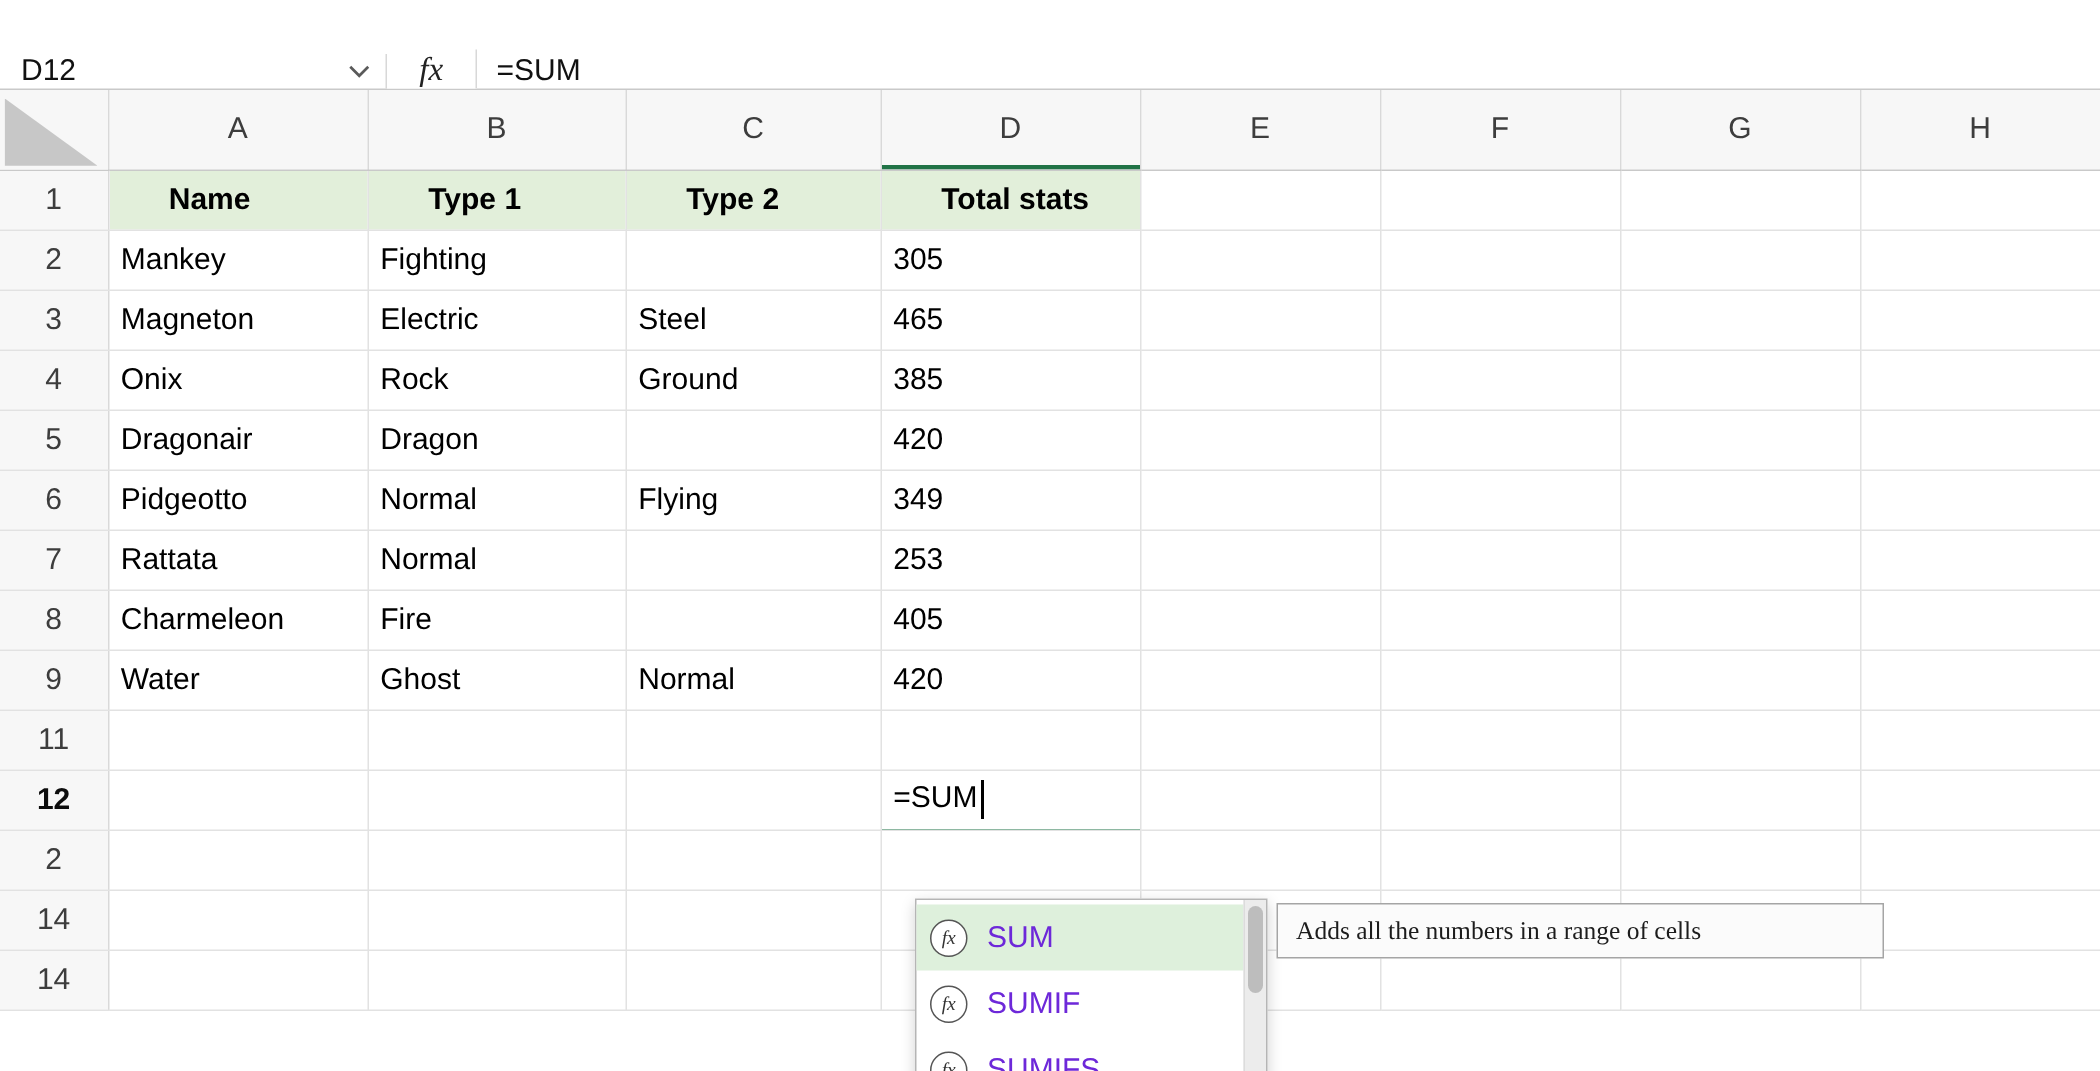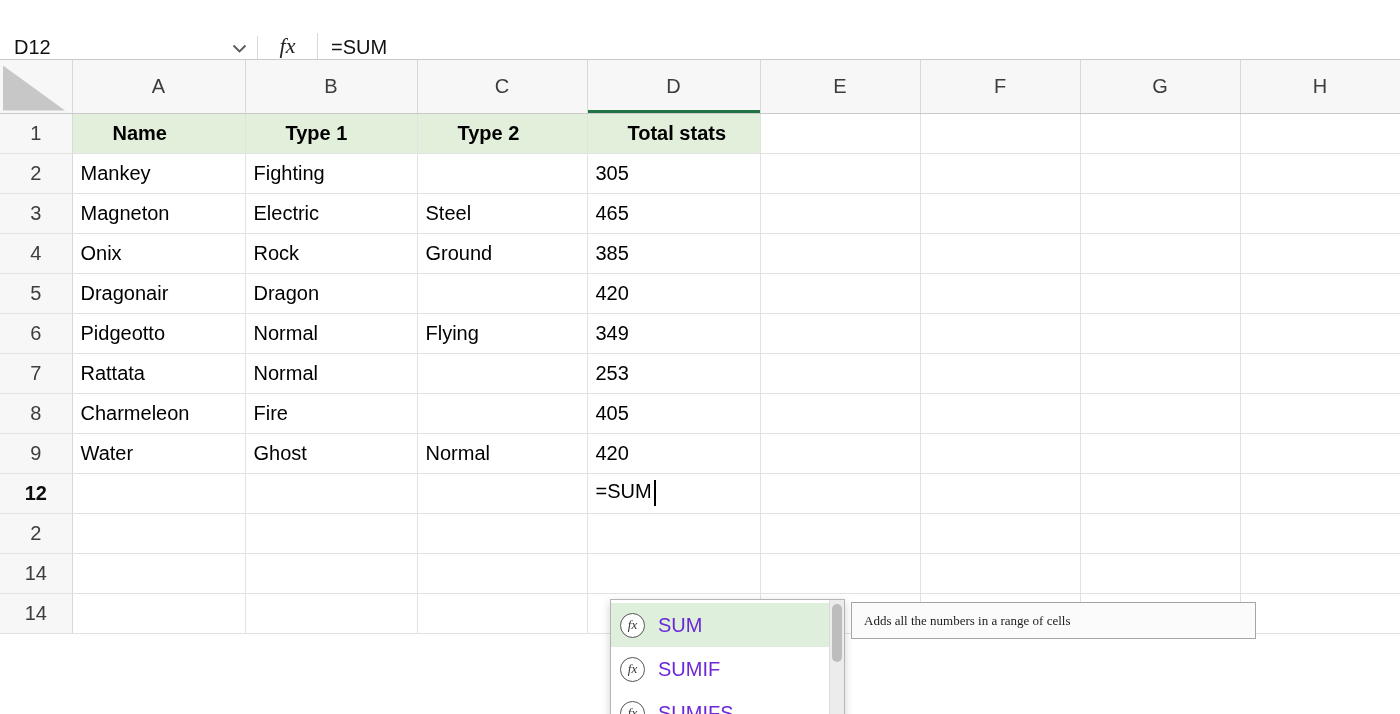--- a/index.html
+++ b/index.html
@@ -34,21 +34,21 @@
   .autocomplete { position:absolute; left:610px; top:599px; width:235px; height:172px; background:#fff; border:1px solid #b5b5b5; box-shadow:0 3px 9px rgba(0,0,0,0.18); display:flex; z-index:5; }
   .ac-list { flex:1; padding-top:3px; }
   .ac-item { height:44px; display:flex; align-items:center; gap:13px; padding-left:9px; cursor:default; }
   .ac-item.selected { background:#def0dc; }
   .ac-icon { flex:0 0 auto; width:25px; height:25px; border:1.4px solid #555; border-radius:50%; display:flex; align-items:center; justify-content:center; font-family:"Liberation Serif","DejaVu Serif",serif; font-style:italic; font-size:13px; color:#333; background:#fff; }
   .ac-label { font-size:20px; color:#6d28d9; }
   .ac-scrollbar { flex:0 0 15px; background:#ececec; border-left:1px solid #dcdcdc; position:relative; }
   .ac-thumb { position:absolute; top:4px; left:2px; width:10px; height:58px; background:#bdbdbd; border-radius:6px; }
 
   
-  .fn-tooltip { position:absolute; left:851px; top:602px; width:405px; height:37px; background:#fbfbfb; border:1px solid #a5a5a5; display:flex; align-items:center; padding-left:12px; font-family:"Liberation Serif","DejaVu Serif",serif; font-size:13px; color:#1c1c1c; z-index:5; }
+  .fn-tooltip { position:absolute; left:851px; top:602px; width:405px; height:37px; background:#fbfbfb; border:1px solid #a5a5a5; display:flex; align-items:center; padding-left:12px; font-family:"Liberation Serif","DejaVu Serif",serif; font-size:17px; color:#1c1c1c; z-index:5; }
 </style>
 </head>
 <body>
 
 <div class="page">
 
   <div class="formula-bar">
     <div class="name-box">
       <span class="ref">D12</span>
       <span>
@@ -190,20 +190,31 @@
       <td class="cell">Ghost</td>
       <td class="cell">Normal</td>
       <td class="cell">420</td>
       <td class="cell"></td>
           <td class="cell"></td>
           <td class="cell"></td>
           <td class="cell"></td>
     </tr>
 
 
+    <tr>
+      <th class="gutter">11</th>
+      <td class="cell"></td>
+          <td class="cell"></td>
+          <td class="cell"></td>
+          <td class="cell"></td>
+      <td class="cell"></td>
+          <td class="cell"></td>
+          <td class="cell"></td>
+          <td class="cell"></td>
+    </tr>
 
     <tr>
       <th class="gutter rowsel">12</th>
       <td class="cell"></td>
           <td class="cell"></td>
           <td class="cell"></td>
       <td class="cell active"><span>=SUM</span><span class="caret"></span></td>
       <td class="cell"></td>
           <td class="cell"></td>
           <td class="cell"></td>

